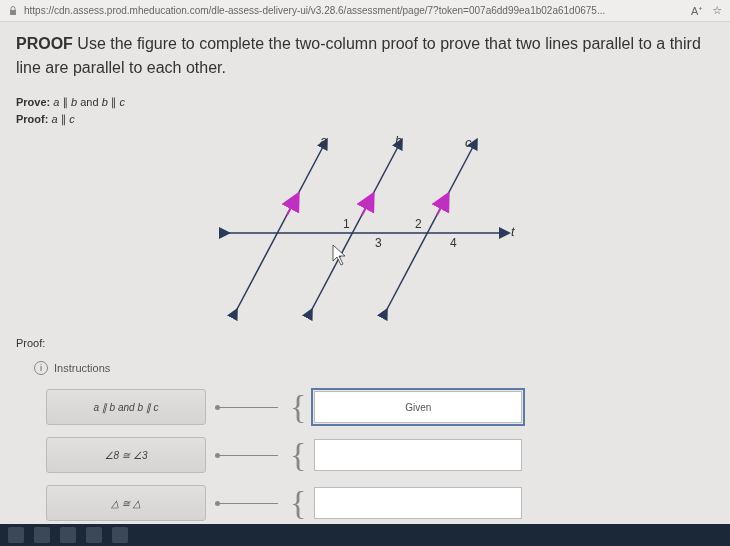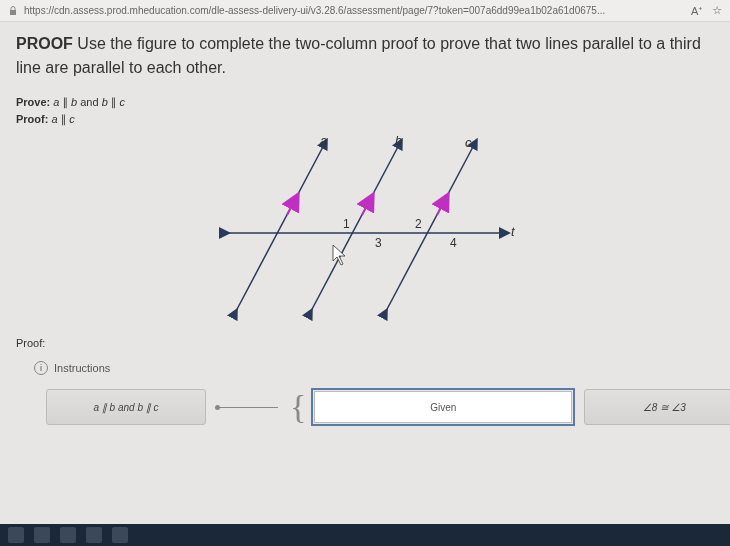--- a/index.html
+++ b/index.html
@@ -11,27 +11,27 @@
 .content{padding:10px 16px}
 .proof-head{font-size:16px;line-height:1.5;color:#333;margin-bottom:14px}
 .proof-head b{font-weight:bold}
 .given-line,.prove-line{font-size:11px;line-height:1.5}
 .italic{font-style:italic}
 .figure-wrap{display:flex;justify-content:center;margin:6px 0 14px}
 svg.figure{width:340px;height:190px}
 .proof-label{font-weight:normal;font-size:11px;margin:6px 0 12px}
 .instructions{display:flex;align-items:center;gap:6px;font-size:11px;color:#555;margin:0 0 14px 18px}
 .instructions .circ{width:14px;height:14px;border:1px solid #888;border-radius:50%;display:flex;align-items:center;justify-content:center;font-size:9px}
-.rows{display:flex;flex-direction:row;gap:12px;padding-left:30px}
+.rows{display:flex;flex-direction:column;gap:12px;padding-left:30px}
 .row{display:flex;align-items:center;gap:12px}
 .stmt-box{width:160px;height:36px;background:linear-gradient(#e2e0de,#d6d4d2);border:1px solid #bbb;border-radius:3px;display:flex;align-items:center;justify-content:center;font-size:10px;color:#444;font-style:italic}
 .connector{width:60px;height:1px;background:#888;position:relative}
 .connector::before{content:"";position:absolute;left:-3px;top:-2px;width:5px;height:5px;border-radius:50%;background:#888}
 .brace{font-size:34px;color:#888;font-family:Georgia,serif;line-height:0.8;margin-right:-4px}
-.reason-box{width:258px;height:32px;background:#fff;border:1px solid #bbb;display:flex;align-items:center;justify-content:center;font-size:10px;color:#555}
+.reason-box{width:208px;height:32px;background:#fff;border:1px solid #bbb;display:flex;align-items:center;justify-content:center;font-size:10px;color:#555}
 .reason-box.selected{outline:2px solid #5a7ba8;outline-offset:1px}
 .taskbar{position:fixed;bottom:0;left:0;right:0;height:22px;background:#1a2838;display:flex;align-items:center;padding:0 8px;gap:10px}
 .taskbar .tb{width:16px;height:16px;background:#3a4858;border-radius:2px}
 </style>
 </head>
 <body>
 
 <div class="url-bar">
   <span class="lock">
     <svg viewBox="0 0 10 10">

